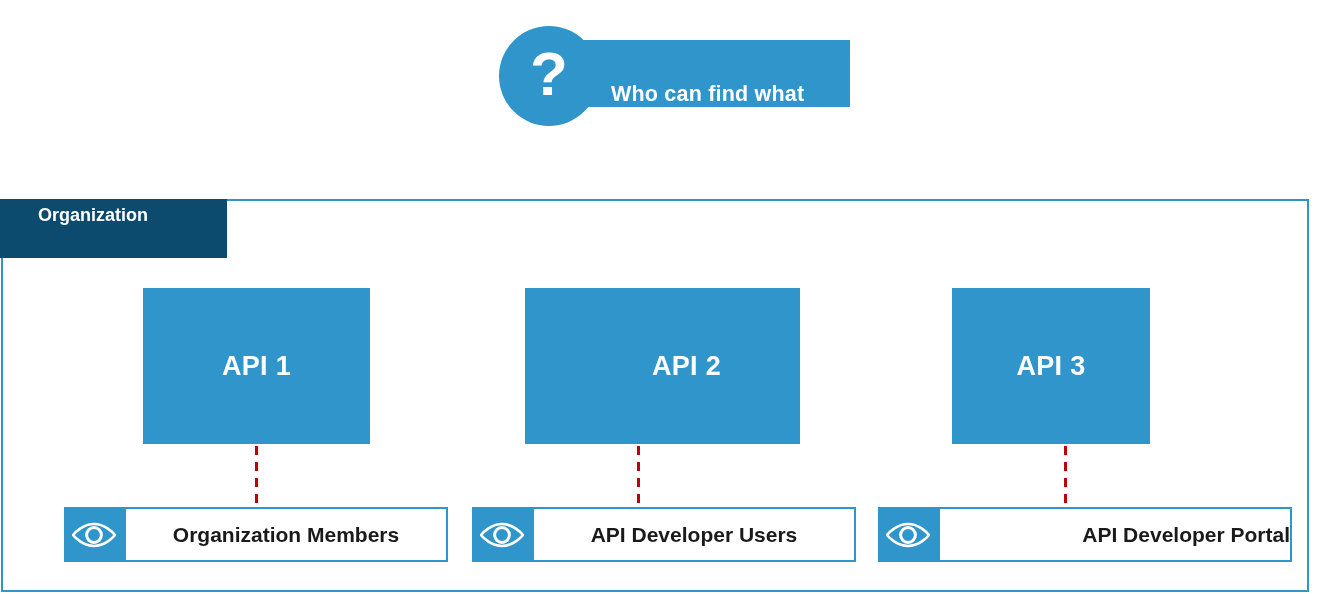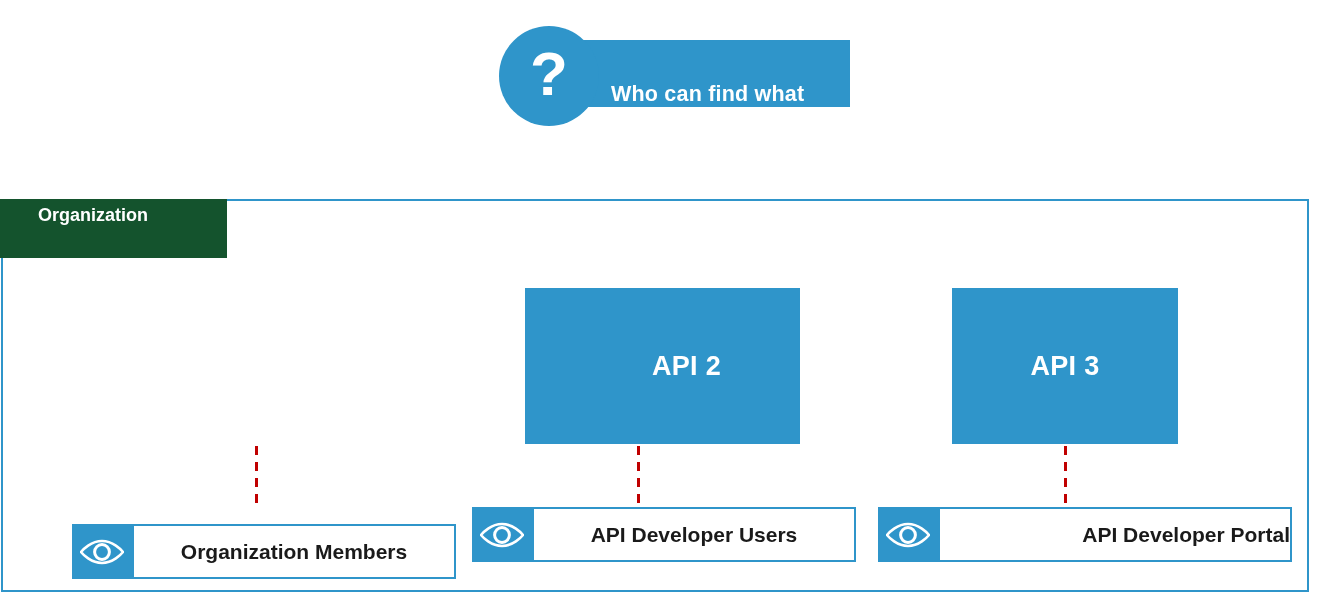--- a/index.html
+++ b/index.html
@@ -77,21 +77,21 @@
     box-sizing: border-box;
     background: #ffffff;
   }
 
   #org-tag {
     position: absolute;
     left: 0px;
     top: 199px;
     width: 227px;
     height: 59px;
-    background: #14532d;
+    background: #0c4a6e;
     color: #ffffff;
     font-size: 18px;
     font-weight: bold;
     line-height: 27px;
     padding: 3px 0 0 38px;
     box-sizing: border-box;
   }
   #org-tag .org-line { display: block; white-space: nowrap; }
 
   
@@ -101,21 +101,21 @@
     color: #ffffff;
     display: flex;
     align-items: center;
     justify-content: center;
     font-size: 27px;
     font-weight: bold;
     letter-spacing: 0.3px;
   }
   #api-box-0 { left: 143px; top: 288px; width: 227px; height: 156px; }
   #api-box-1 { left: 525px; top: 288px; width: 227px; height: 156px; padding-left: 48px; }
-  #api-box-2 { left: 952px; top: 288px; width: 226px; height: 156px; }
+  #api-box-2 { left: 952px; top: 288px; width: 198px; height: 156px; }
 
   
   .connector {
     position: absolute;
     width: 3px;
     top: 446px;
     height: 64px;
     background-image: linear-gradient(
       to bottom,
       #c00000 0px, #c00000 9px,
@@ -129,21 +129,21 @@
   #connector-2 { left: 1064px; }
 
   
   .audience-row {
     position: absolute;
     top: 507px;
     height: 55px;
     display: flex;
     align-items: stretch;
   }
-  #audience-row-0 { left: 72px; width: 384px; margin-top: 17px; }
+  #audience-row-0 { left: 64px; width: 384px; }
   #audience-row-1 { left: 472px; width: 384px; }
   #audience-row-2 { left: 878px; width: 414px; }
 
   .audience-icon-block {
     width: 60px;
     flex: 0 0 60px;
     background: #2f95ca;
     display: flex;
     align-items: center;
     justify-content: center;
@@ -181,20 +181,23 @@
       <span id="callout-qmark">?</span>
     </div>
   </div>
 
   <div id="org-container"></div>
 
   <div id="org-tag">
     <span class="org-line">Organization</span>
   </div>
 
+  <div class="api-box" id="api-box-0">
+    <span>API 1</span>
+  </div>
   <div class="api-box" id="api-box-1">
     <span>API 2</span>
   </div>
   <div class="api-box" id="api-box-2">
     <span>API 3</span>
   </div>
 
   <div class="connector" id="connector-0"></div>
   <div class="connector" id="connector-1"></div>
   <div class="connector" id="connector-2"></div>

